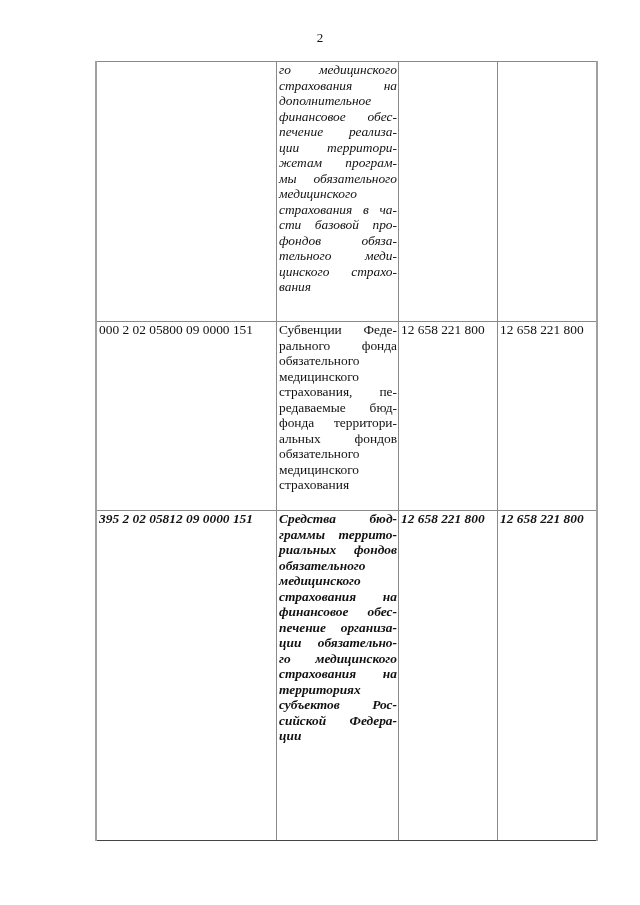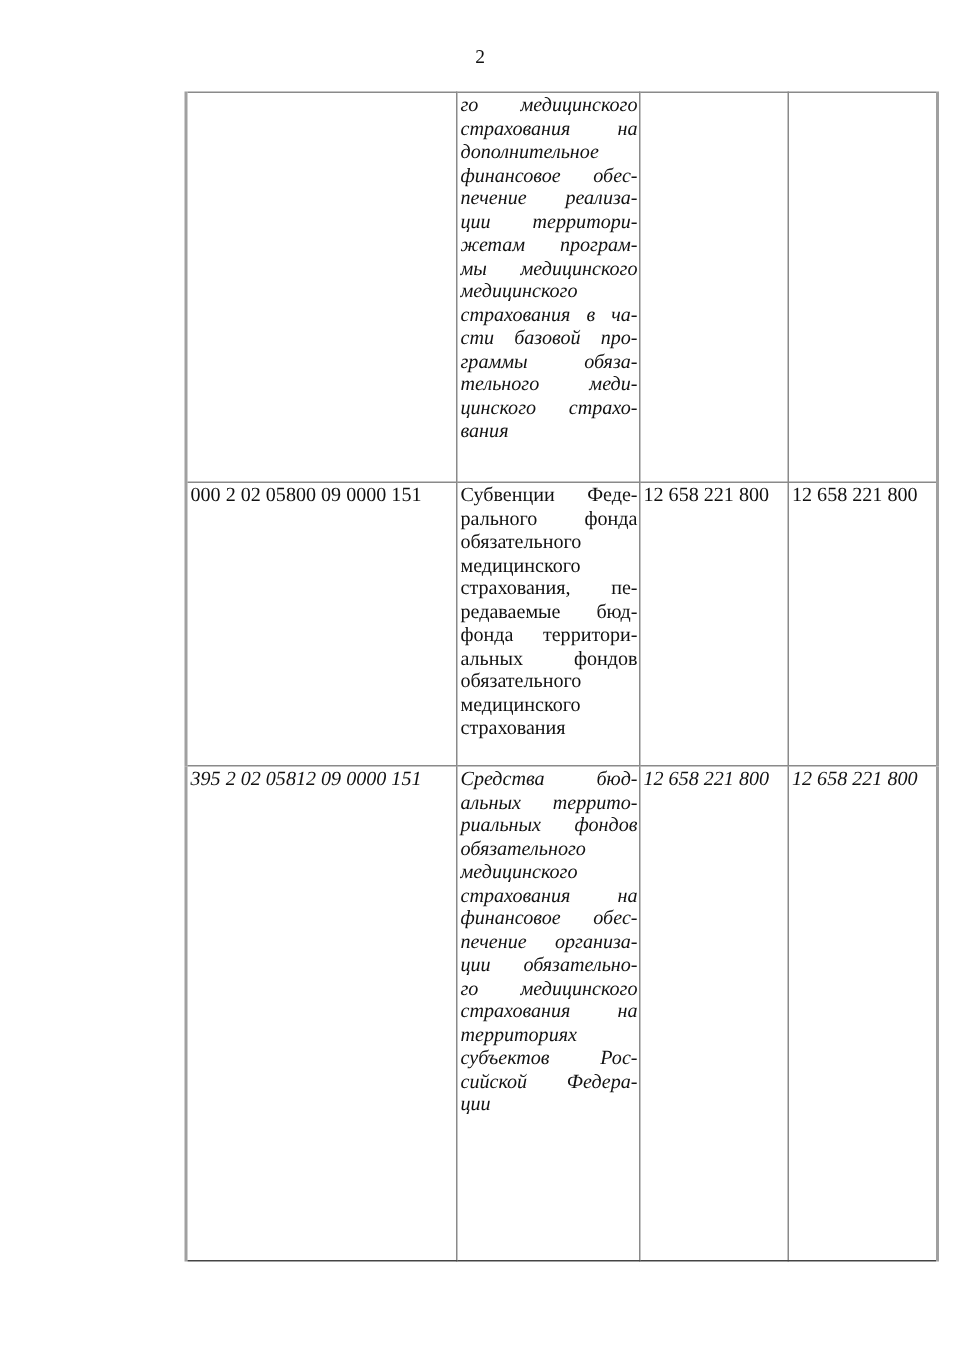--- a/index.html
+++ b/index.html
@@ -1,59 +1,59 @@
 <!DOCTYPE html>
 <html><head>
 <meta charset="utf-8">
 <style>
   html, body { margin: 0; padding: 0; background: #ffffff; }
   body { width: 640px; height: 905px; position: relative; overflow: hidden;
          font-family: "Liberation Serif", "DejaVu Serif", serif; color: #111; }
   .page-number { position: absolute; top: 30px; left: 0; width: 640px; text-align: center;
                  font-size: 13px; }
   table.budget { position: absolute; left: 95px; top: 61px; border-collapse: collapse;
-                 table-layout: fixed; width: 500px; margin-left: 28px; }
+                 table-layout: fixed; width: 500px; }
   table.budget td { border: 1px solid #8a8a8a; vertical-align: top; padding: 0 1px 0 2px;
                     font-size: 13.4px; line-height: 15.5px; }
   table.budget tr { }
   td.col-code { width: 176px; white-space: nowrap; }
   td.col-name { width: 118px; text-align: justify; hyphens: manual; }
   td.col-sum { width: 95px; white-space: nowrap; }
   td.col-sum2 { width: 95px; white-space: nowrap; }
   .italic { font-style: italic; }
   .line { display: block; text-align: justify; text-align-last: justify; }
   .line.last { text-align-last: left; }
   .border-left-thick { border-left: 2px solid #a0a0a0 !important; }
   .border-right-thick { border-right: 2px solid #a0a0a0 !important; }
-  .border-bottom-dark { border-bottom: 1px solid #444 !important; }
+  .border-bottom-dark { border-bottom: 1px solid #444 !important; font-weight: bold; }
   .name-dark { border-left: 1px solid #444 !important; }
 </style>
 </head>
 <body>
 
 <div class="page-number">2</div>
 
 <table class="budget">
   <tbody>
 
     <tr style="height:260px;">
       <td class="col-code border-left-thick"></td>
       <td class="col-name italic">
         <span class="line">го медицинского</span>
         <span class="line">страхования на</span>
         <span class="line last">дополнительное</span>
         <span class="line">финансовое обес-</span>
         <span class="line">печение реализа-</span>
         <span class="line">ции территори-</span>
         <span class="line">жетам програм-</span>
-        <span class="line">мы медицинского</span>
+        <span class="line">мы обязательного</span>
         <span class="line last">медицинского</span>
         <span class="line">страхования в ча-</span>
         <span class="line">сти базовой про-</span>
-        <span class="line">граммы обяза-</span>
+        <span class="line">фондов обяза-</span>
         <span class="line">тельного меди-</span>
         <span class="line">цинского страхо-</span>
         <span class="line last">вания</span>
       </td>
       <td class="col-sum"></td>
       <td class="col-sum2 border-right-thick"></td>
     </tr>
 
     <tr style="height:189px;">
       <td class="col-code border-left-thick">000 2 02 05800 09 0000 151</td>
@@ -71,21 +71,21 @@
         <span class="line last">страхования</span>
       </td>
       <td class="col-sum">12 658 221 800</td>
       <td class="col-sum2 border-right-thick">12 658 221 800</td>
     </tr>
 
     <tr style="height:330px;">
       <td class="col-code italic border-left-thick border-bottom-dark">395 2 02 05812 09 0000 151</td>
       <td class="col-name italic name-dark border-bottom-dark">
         <span class="line">Средства бюд-</span>
-        <span class="line">альных террито-</span>
+        <span class="line">граммы террито-</span>
         <span class="line">риальных фондов</span>
         <span class="line last">обязательного</span>
         <span class="line last">медицинского</span>
         <span class="line">страхования на</span>
         <span class="line">финансовое обес-</span>
         <span class="line">печение организа-</span>
         <span class="line">ции обязательно-</span>
         <span class="line">го медицинского</span>
         <span class="line">страхования на</span>
         <span class="line last">территориях</span>

